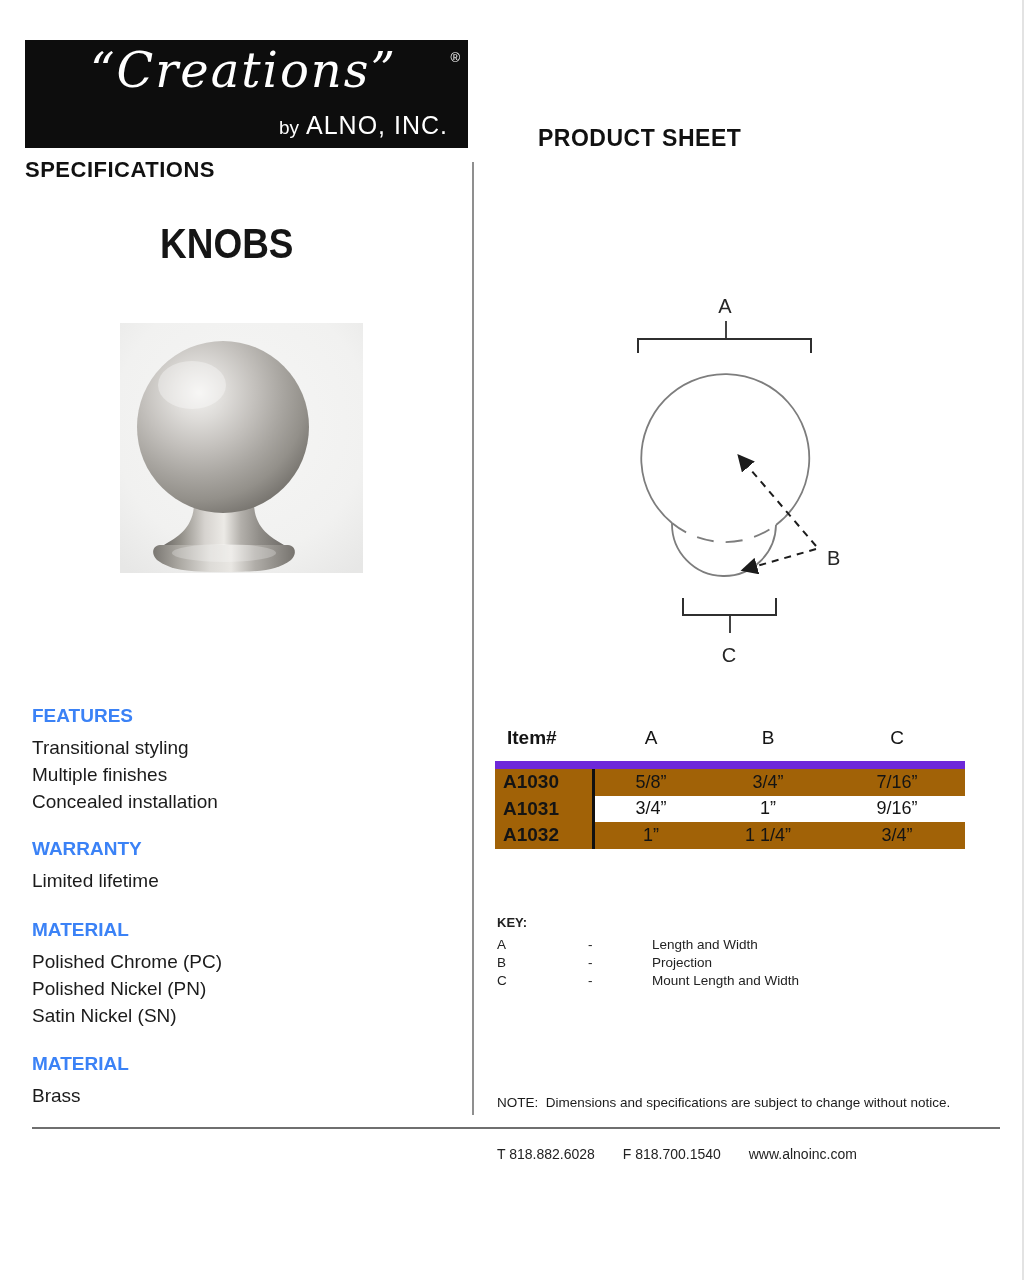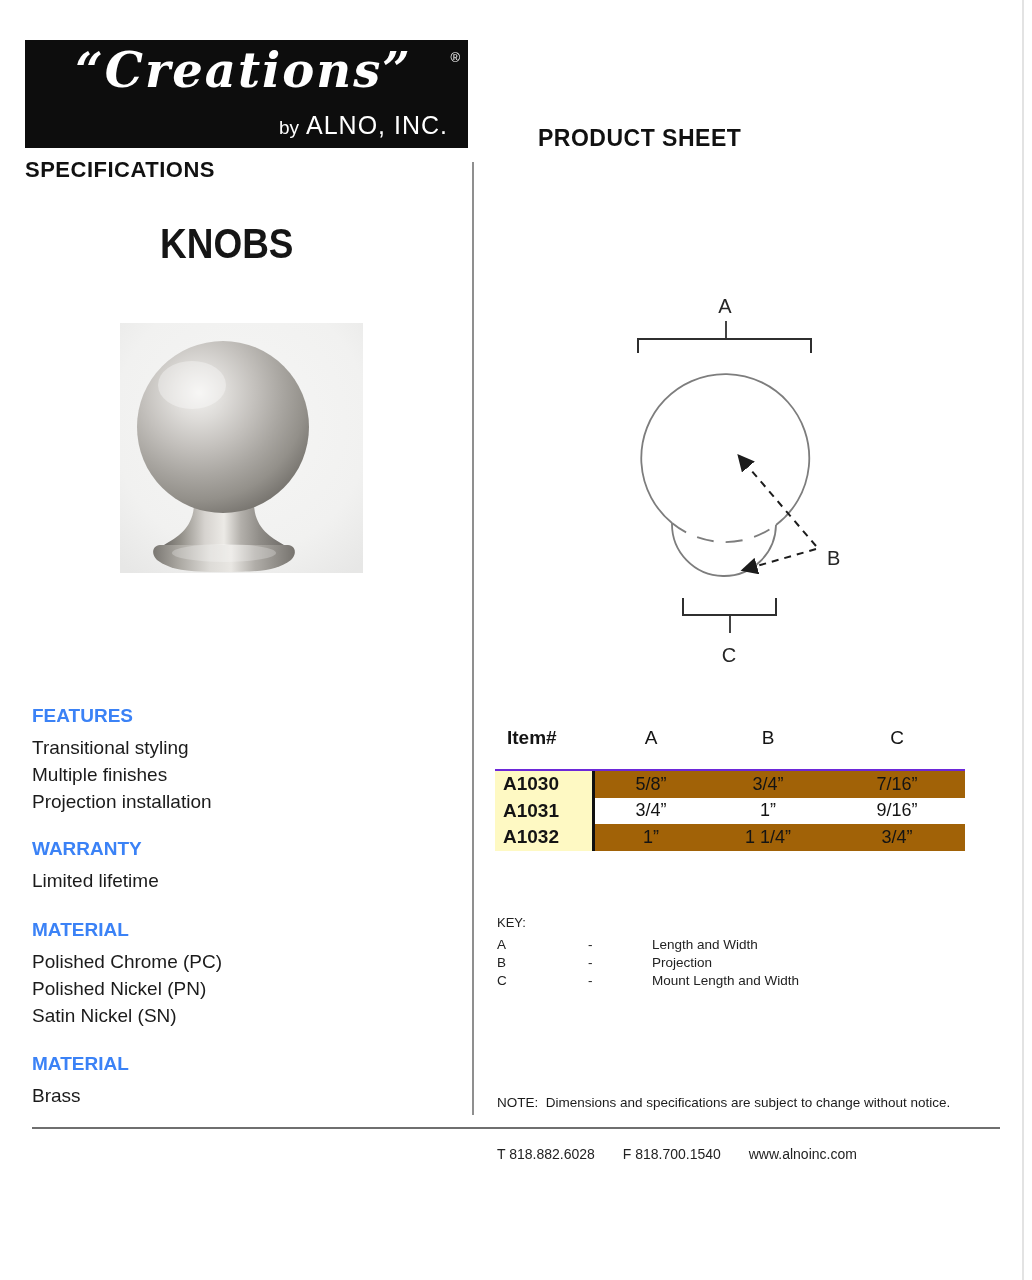--- a/index.html
+++ b/index.html
@@ -14,21 +14,21 @@
 
   
   .logo-box {
     position:absolute; left:25px; top:40px; width:443px; height:108px;
     background:#0d0d0d;
   }
   .logo-script {
     position:absolute; left:0; right:6px; top:2px; text-align:center;
     color:#ffffff;
     font-family:"DejaVu Serif", serif;
-    font-style:italic; font-weight:bold;
+    font-style:italic; font-weight:normal;
     font-size:48px; letter-spacing:2px;
     white-space:nowrap;
   }
   .logo-reg {
     position:absolute; right:8px; top:10px;
     color:#ffffff; font-size:13px; font-style:normal;
     font-family:"Liberation Sans", sans-serif;
   }
   .logo-sub {
     position:absolute; right:20px; bottom:8px;
@@ -78,43 +78,43 @@
   .diagram { position:absolute; left:560px; top:290px; }
   .dlabel {
     font-family:"Liberation Sans", sans-serif;
     font-size:20px; fill:#262626;
   }
 
   
   .spec-table { position:absolute; left:495px; top:727px; width:470px; color:#141414; }
   .t-header {
     display:grid; grid-template-columns:100px 112px 122px 136px;
-    align-items:end; padding-bottom:20px;
-    border-bottom:2px solid #6d28d9;
+    align-items:end; padding-bottom:12px;
+    border-bottom:8px solid #6d28d9;
   }
   .t-item-h { font-weight:bold; font-size:19px; padding-left:12px; }
   .t-cell-h { font-size:19px; text-align:center; }
   .t-row {
     display:grid; grid-template-columns:100px 112px 122px 136px;
     height:26.5px;
   }
   .t-item {
     font-weight:bold; font-size:19px; padding-left:8px;
     border-right:3px solid #101010;
-    display:flex; align-items:center; background:#fef9c3;
+    display:flex; align-items:center; background:#a16207;
   }
   .t-cell {
     font-size:18px;
     display:flex; align-items:center; justify-content:center;
   }
   .t-row.shaded .t-cell { background:#a16207; }
 
   
   .key { position:absolute; left:497px; top:915px; color:#222; }
-  .key-heading { font-size:13px; font-weight:normal; margin-bottom:6px; }
+  .key-heading { font-size:13px; font-weight:bold; margin-bottom:6px; }
   .key-row { display:grid; grid-template-columns:91px 64px auto; font-size:13.5px; line-height:18px; }
 
   .note {
     position:absolute; left:497px; top:1095px;
     font-size:13.5px; color:#1b1b1b; white-space:nowrap;
   }
   .footer-rule {
     position:absolute; left:32px; top:1127px; width:968px; height:2px; background:#6f6f6f;
   }
   .footer { position:absolute; left:497px; top:1146px; font-size:14px; color:#222; }
@@ -180,21 +180,21 @@
     <circle cx="103" cy="104" r="86" fill="url(#sphereGrad)"></circle>
     <ellipse cx="72" cy="62" rx="34" ry="24" fill="#ffffff" opacity="0.35"></ellipse>
     <ellipse cx="104" cy="230" rx="52" ry="9" fill="#ffffff" opacity="0.25"></ellipse>
   </svg>
 </div>
 
 <div class="section sec-features">
   <div class="sec-heading">FEATURES</div>
   <div class="sec-item">Transitional styling</div>
   <div class="sec-item">Multiple finishes</div>
-  <div class="sec-item">Projection installation</div>
+  <div class="sec-item">Concealed installation</div>
 </div>
 
 <div class="section sec-warranty">
   <div class="sec-heading">WARRANTY</div>
   <div class="sec-item">Limited lifetime</div>
 </div>
 
 <div class="section sec-finishes">
   <div class="sec-heading">MATERIAL</div>
   <div class="sec-item">Polished Chrome (PC)</div>

